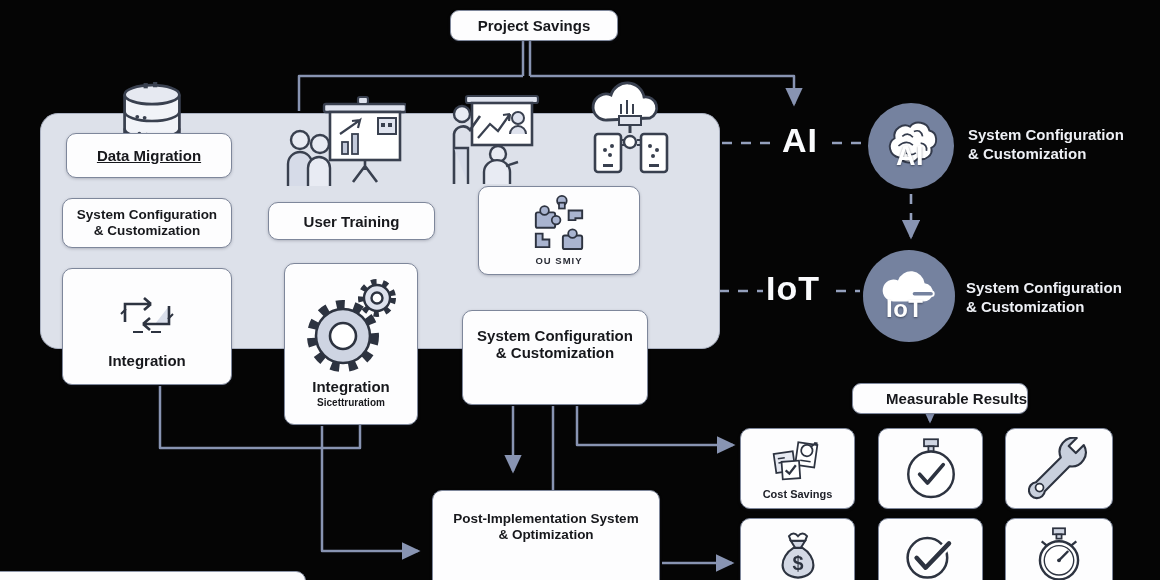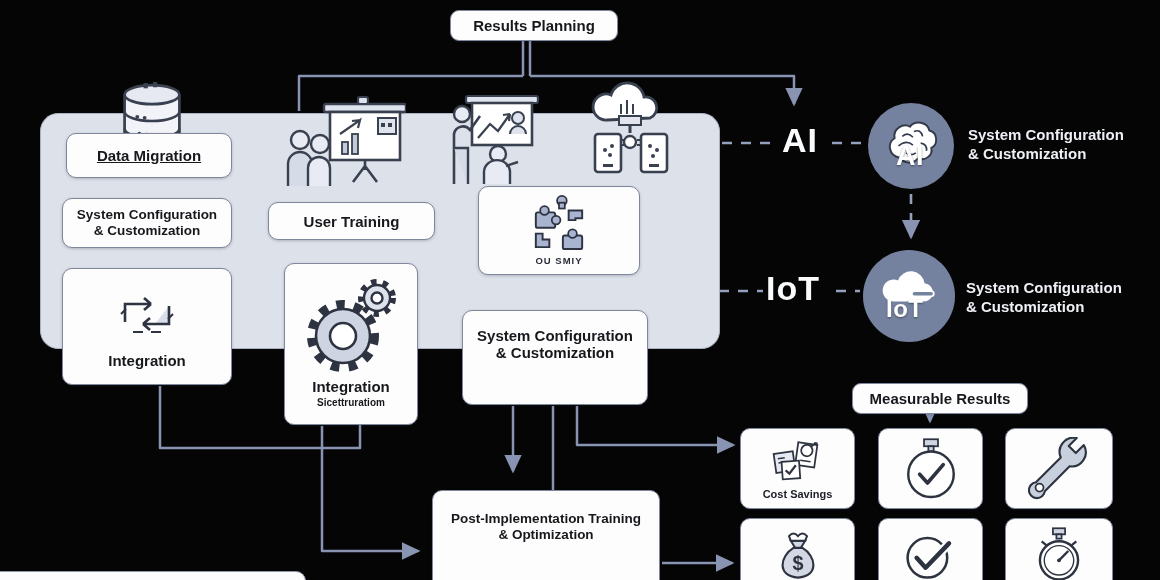--- a/index.html
+++ b/index.html
@@ -92,21 +92,21 @@
     <path class="lnd" d="M722,143 H776"></path>
     <path class="lnd" d="M832,143 H862"></path>
     <path class="lnd" d="M719,291 H763"></path>
     <path class="lnd" d="M836,291 H860"></path>
     <path class="lnd" d="M911,194 V237" marker-end="url(#arr)"></path>
   </svg>
 
   <div id="panel" class="abs"></div>
 
   <div class="node pill" style="left:450px;top:10px;width:168px;height:31px;">
-    <span class="t1">Results Planning</span>
+    <span class="t1">Project Savings</span>
   </div>
 
   <svg class="abs ico" style="left:118px;top:82px;" width="68" height="78" viewBox="0 0 64 74">
     <path d="M6,12 V60 a26,9 0 0 0 52,0 V12" fill="#f1f3f8" stroke="#39404f" stroke-width="2.6"></path>
     <ellipse cx="32" cy="12" rx="26" ry="9" fill="#e6e9f1" stroke="#39404f" stroke-width="2.6"></ellipse>
     <path d="M6,28 a26,9 0 0 0 52,0 M6,44 a26,9 0 0 0 52,0" fill="none" stroke="#39404f" stroke-width="2.4"></path>
     <circle cx="18" cy="33" r="1.8" fill="#39404f"></circle>
       <circle cx="25" cy="34" r="1.8" fill="#39404f"></circle>
     <circle cx="20" cy="49" r="1.8" fill="#39404f"></circle>
       <circle cx="27" cy="50" r="1.8" fill="#39404f"></circle>
@@ -215,21 +215,21 @@
     <span class="t1">Integration</span>
     <span class="sub">Sicettruratiom</span>
   </div>
 
   <div class="node" style="left:462px;top:310px;width:186px;height:95px;justify-content:flex-start;padding-top:16px;">
     <span class="t1">System Configuration</span>
     <span class="t1">&amp; Customization</span>
   </div>
 
   <div class="node" style="left:432px;top:490px;width:228px;height:102px;justify-content:flex-start;padding-top:20px;">
-    <span class="t2">Post-Implementation Training</span>
+    <span class="t2">Post-Implementation System</span>
     <span class="t2">&amp; Optimization</span>
   </div>
 
   <div class="biglabel" style="left:782px;top:121px;">AI</div>
   <div class="biglabel" style="left:766px;top:269px;">IoT</div>
 
   <div class="badge" style="left:868px;top:103px;width:86px;height:86px;">
     <svg class="ico" width="62" height="58" viewBox="0 0 64 60">
       <path d="M20 42 C9 40 7 27 15 22 C13 12 24 6 31 10 C36 3 49 5 51 14 C60 16 60 29 53 32 C55 39 47 46 39 43 C34 49 24 48 20 42 Z" fill="#fff" stroke="#343b4c" stroke-width="2"></path>
       <path d="M23 20 q6 -5 11 1 M19 30 q8 -7 15 -1 M35 15 q7 -3 9 5 M42 27 q7 1 6 8 M27 37 q5 4 10 0" fill="none" stroke="#343b4c" stroke-width="1.7"></path>
@@ -248,21 +248,21 @@
 
   <div class="caption" style="left:968px;top:125px;">
     <div>System Configuration</div>
     <div>&amp; Customization</div>
   </div>
   <div class="caption" style="left:966px;top:278px;">
     <div>System Configuration</div>
     <div>&amp; Customization</div>
   </div>
 
-  <div class="node pill" style="left:852px;top:383px;width:176px;height:31px;">
+  <div class="node pill" style="left:852px;top:383px;width:176px;height:31px;align-items:flex-end;">
     <span class="t1">Measurable Results</span>
   </div>
 
   <div class="node tile" style="left:740px;top:428px;width:115px;height:81px;">
     <svg class="ico" width="56" height="48" viewBox="0 0 64 54">
       <g transform="rotate(8 42 22)">
         <rect x="30" y="6" width="22" height="26" fill="#fff" stroke="#2d3340" stroke-width="2"></rect>
         <circle cx="41" cy="14" r="6.5" fill="#fff" stroke="#2d3340" stroke-width="2"></circle>
         <path d="M45 9 l5 -5 m-2 0 h3 v3" stroke="#2d3340" stroke-width="2" fill="none"></path>
         <path d="M35 26 h12" stroke="#2d3340" stroke-width="1.8"></path>

